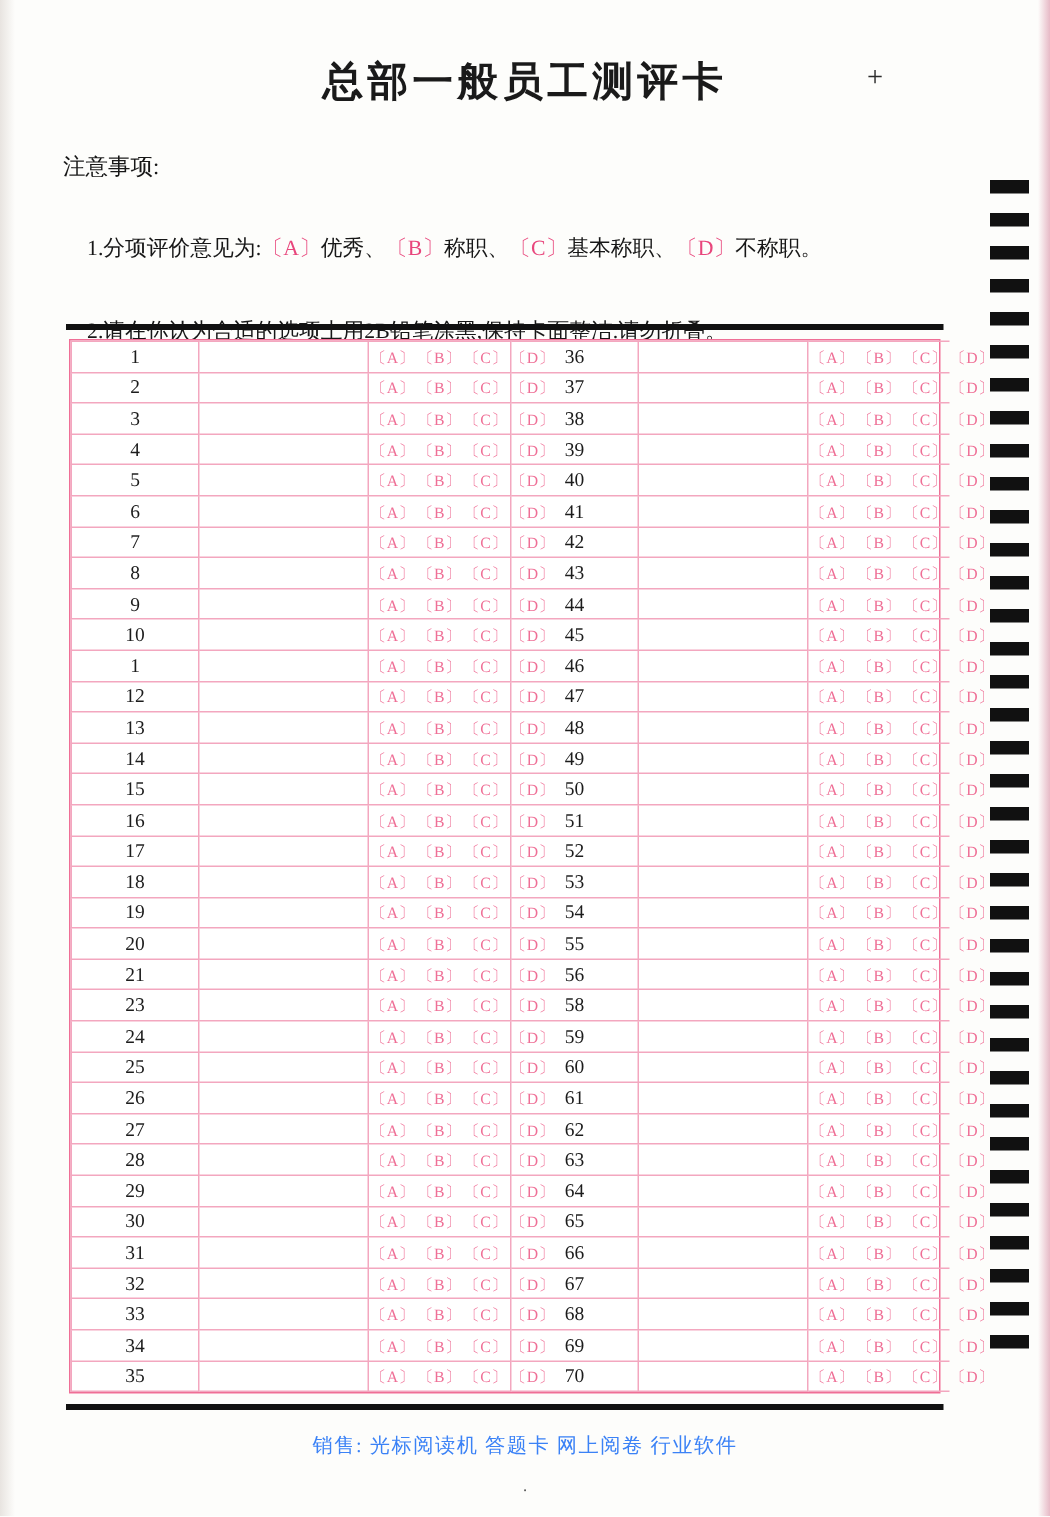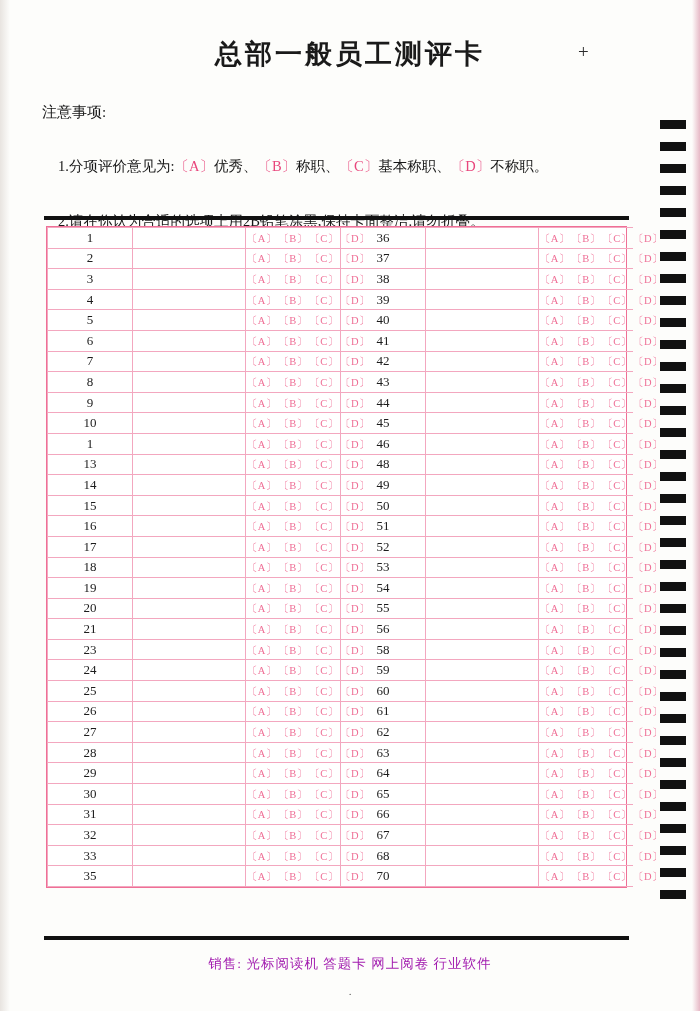--- a/index.html
+++ b/index.html
@@ -175,21 +175,21 @@
     margin: 0 1px;
   }
 
   
   .footer {
     position: absolute;
     left: 0; right: 0;
     top: 955px;
     text-align: center;
     font-size: 13.5px;
-    color: #a21caf;
+    color: #3b82f6;
     letter-spacing: 1px;
   }
   .footer-dot {
     position: absolute;
     left: 0; right: 0;
     top: 985px;
     text-align: center;
     font-size: 11px;
     color: #555;
   }
@@ -340,20 +340,28 @@
           </tr>
           <tr>
             <td class="num">1</td>
             <td class="blank"></td>
             <td class="opts"><span class="bubbles"><span class="bub">〔A〕</span><span class="bub">〔B〕</span><span class="bub">〔C〕</span><span class="bub">〔D〕</span></span></td>
             <td class="num">46</td>
             <td class="blank"></td>
             <td class="opts last"><span class="bubbles"><span class="bub">〔A〕</span><span class="bub">〔B〕</span><span class="bub">〔C〕</span><span class="bub">〔D〕</span></span></td>
           </tr>
           <tr>
+            <td class="num">12</td>
+            <td class="blank"></td>
+            <td class="opts"><span class="bubbles"><span class="bub">〔A〕</span><span class="bub">〔B〕</span><span class="bub">〔C〕</span><span class="bub">〔D〕</span></span></td>
+            <td class="num">47</td>
+            <td class="blank"></td>
+            <td class="opts last"><span class="bubbles"><span class="bub">〔A〕</span><span class="bub">〔B〕</span><span class="bub">〔C〕</span><span class="bub">〔D〕</span></span></td>
+          </tr>
+          <tr>
             <td class="num">13</td>
             <td class="blank"></td>
             <td class="opts"><span class="bubbles"><span class="bub">〔A〕</span><span class="bub">〔B〕</span><span class="bub">〔C〕</span><span class="bub">〔D〕</span></span></td>
             <td class="num">48</td>
             <td class="blank"></td>
             <td class="opts last"><span class="bubbles"><span class="bub">〔A〕</span><span class="bub">〔B〕</span><span class="bub">〔C〕</span><span class="bub">〔D〕</span></span></td>
           </tr>
           <tr>
             <td class="num">14</td>
             <td class="blank"></td>
@@ -496,20 +504,28 @@
             <td class="opts"><span class="bubbles"><span class="bub">〔A〕</span><span class="bub">〔B〕</span><span class="bub">〔C〕</span><span class="bub">〔D〕</span></span></td>
             <td class="num">67</td>
             <td class="blank"></td>
             <td class="opts last"><span class="bubbles"><span class="bub">〔A〕</span><span class="bub">〔B〕</span><span class="bub">〔C〕</span><span class="bub">〔D〕</span></span></td>
           </tr>
           <tr>
             <td class="num">33</td>
             <td class="blank"></td>
             <td class="opts"><span class="bubbles"><span class="bub">〔A〕</span><span class="bub">〔B〕</span><span class="bub">〔C〕</span><span class="bub">〔D〕</span></span></td>
             <td class="num">68</td>
+            <td class="blank"></td>
+            <td class="opts last"><span class="bubbles"><span class="bub">〔A〕</span><span class="bub">〔B〕</span><span class="bub">〔C〕</span><span class="bub">〔D〕</span></span></td>
+          </tr>
+          <tr>
+            <td class="num">34</td>
+            <td class="blank"></td>
+            <td class="opts"><span class="bubbles"><span class="bub">〔A〕</span><span class="bub">〔B〕</span><span class="bub">〔C〕</span><span class="bub">〔D〕</span></span></td>
+            <td class="num">69</td>
             <td class="blank"></td>
             <td class="opts last"><span class="bubbles"><span class="bub">〔A〕</span><span class="bub">〔B〕</span><span class="bub">〔C〕</span><span class="bub">〔D〕</span></span></td>
           </tr>
           <tr>
             <td class="num">35</td>
             <td class="blank"></td>
             <td class="opts"><span class="bubbles"><span class="bub">〔A〕</span><span class="bub">〔B〕</span><span class="bub">〔C〕</span><span class="bub">〔D〕</span></span></td>
             <td class="num">70</td>
             <td class="blank"></td>
             <td class="opts last"><span class="bubbles"><span class="bub">〔A〕</span><span class="bub">〔B〕</span><span class="bub">〔C〕</span><span class="bub">〔D〕</span></span></td>

